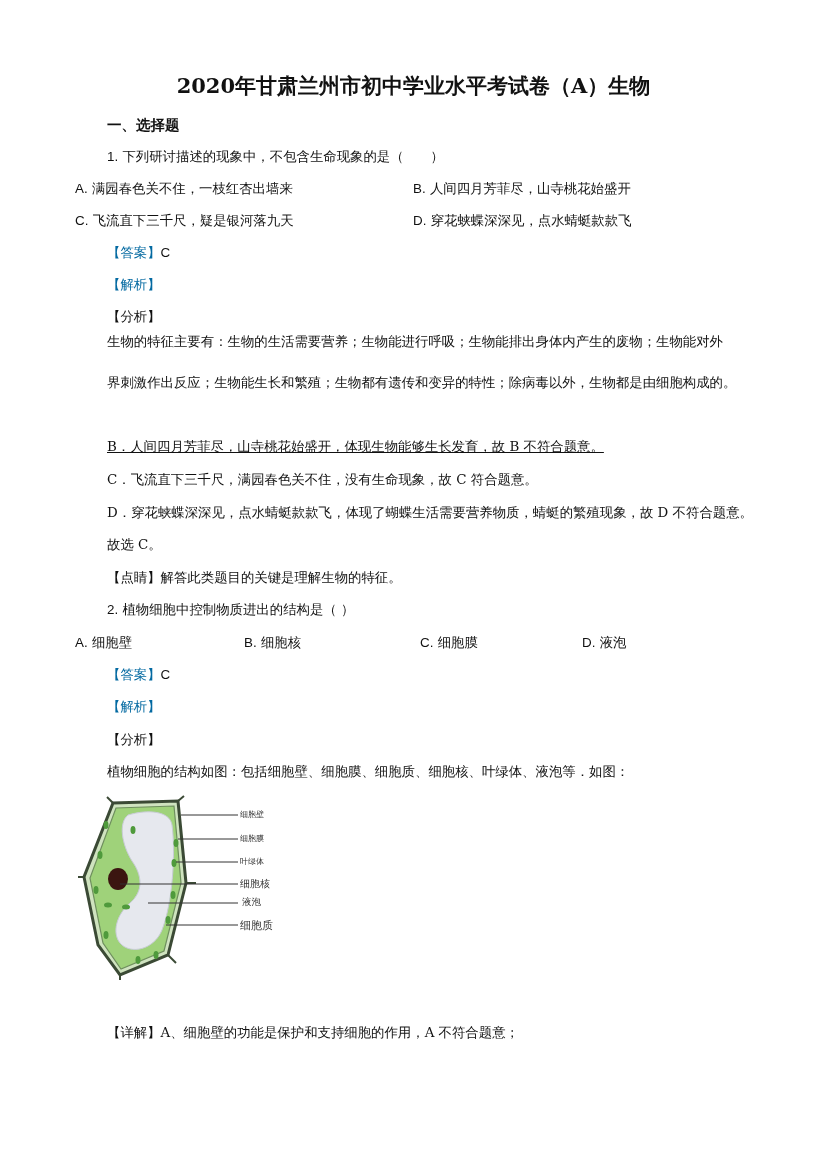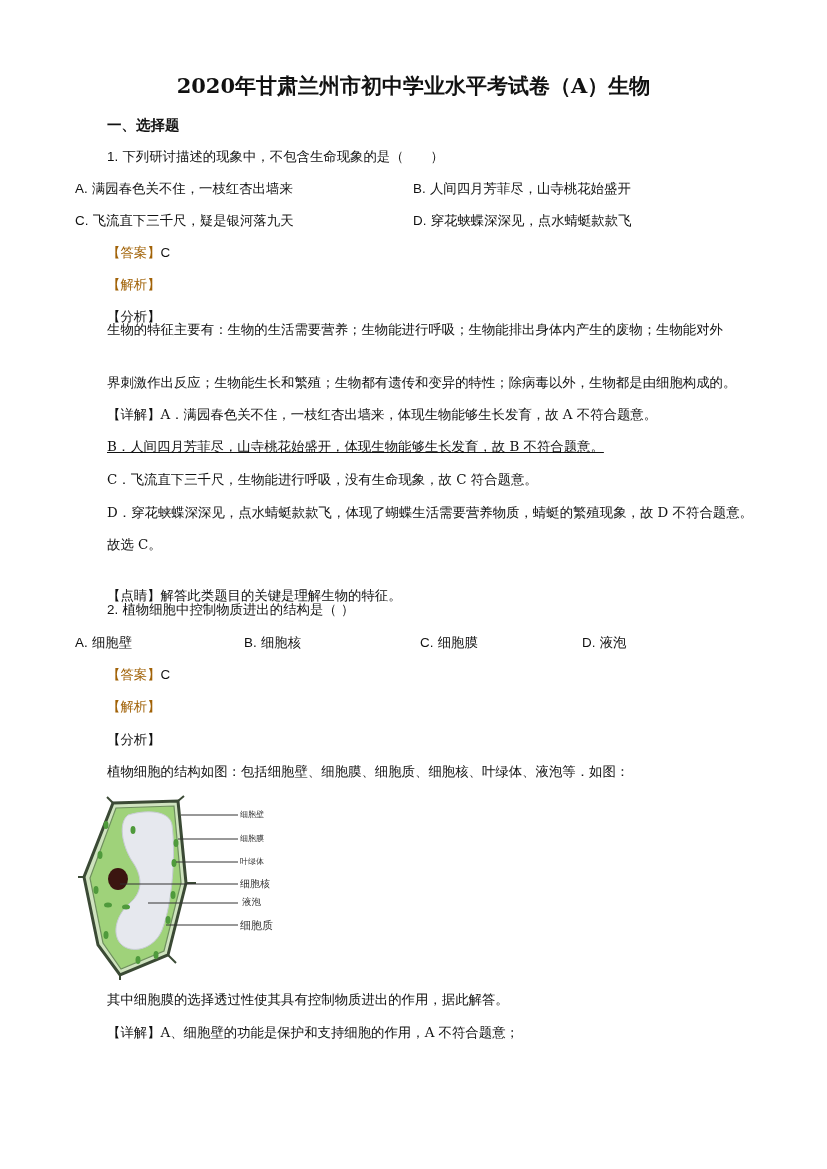--- a/index.html
+++ b/index.html
@@ -3,21 +3,21 @@
 <meta charset="utf-8">
 <style>
   html, body { margin: 0; padding: 0; background: #ffffff; }
   body { width: 827px; height: 1169px; position: relative; overflow: hidden;
          font-family: "DejaVu Serif", "Liberation Serif", serif; color: #111; }
   .page { position: absolute; left: 0; top: 0; width: 827px; height: 1102px; }
   .title { position: absolute; top: 72px; left: 0; width: 827px; text-align: center;
            font-size: 21px; font-weight: bold; letter-spacing: 0px; }
   .line { position: absolute; left: 75px; font-size: 13.4px; white-space: nowrap; line-height: 18px; margin-left: 32px; }
   .section { font-weight: bold; font-size: 14.5px; }
-  .blue { color: #a16207; }
+  .blue { color: #0369a1; }
   .latin { font-family: "Liberation Sans", "DejaVu Sans", sans-serif; }
   .opt { position: absolute; font-size: 13.4px; white-space: nowrap; line-height: 18px; }
   .figure { position: absolute; left: 78px; top: 795px; width: 230px; height: 185px; }
   .fig-label { position: absolute; font-family: "DejaVu Sans", sans-serif; color: #333; white-space: nowrap; }
 </style>
 </head>
 <body>
 
 <div class="page">
 
@@ -45,32 +45,29 @@
   <div class="opt" style="left:413px; top:212px;">
     <span class="latin">D.</span>
     <span>穿花蛱蝶深深见，点水蜻蜓款款飞</span>
   </div>
 
   <div class="line" style="top:244px;">
     <span class="blue">【答案】</span><span class="latin">C</span>
   </div>
   <div class="line blue" style="top:276px;">【解析】</div>
   <div class="line" style="top:308px;">【分析】</div>
-  <div class="line" style="top:321px;">生物的特征主要有：生物的生活需要营养；生物能进行呼吸；生物能排出身体内产生的废物；生物能对外</div>
+  <div class="line" style="top:333px;">生物的特征主要有：生物的生活需要营养；生物能进行呼吸；生物能排出身体内产生的废物；生物能对外</div>
   <div class="line" style="top:374px;">界刺激作出反应；生物能生长和繁殖；生物都有遗传和变异的特性；除病毒以外，生物都是由细胞构成的。</div>
 
-  <div class="line" style="top:406px;">
-    <span>【详解】</span><span>A．满园春色关不住，一枝红杏出墙来，体现生物能够生长发育，故 A 不符合题意。</span>
-  </div>
   <div class="line" style="top:438px;text-decoration:underline;">B．人间四月芳菲尽，山寺桃花始盛开，体现生物能够生长发育，故 B 不符合题意。</div>
-  <div class="line" style="top:471px;">C．飞流直下三千尺，生物能进行呼吸，没有生命现象，故 C 符合题意。</div>
+  <div class="line" style="top:471px;">C．飞流直下三千尺，满园春色关不住，没有生命现象，故 C 符合题意。</div>
   <div class="line" style="top:504px;">D．穿花蛱蝶深深见，点水蜻蜓款款飞，体现了蝴蝶生活需要营养物质，蜻蜓的繁殖现象，故 D 不符合题意。</div>
   <div class="line" style="top:536px;">故选 C。</div>
 
-  <div class="line" style="top:587px;text-align:center;">
+  <div class="line" style="top:569px;text-align:center;">
     <span>【点睛】</span><span>解答此类题目的关键是理解生物的特征。</span>
   </div>
 
   <div class="line" style="top:601px;">
     <span class="latin">2.</span>
     <span>植物细胞中控制物质进出的结构是（ ）</span>
   </div>
 
   <div class="opt" style="left:75px; top:634px;">
     <span class="latin">A.</span>
@@ -139,18 +136,17 @@
       </g>
     </svg>
     <span class="fig-label" style="left:162px; top:14px; font-size:8px;">细胞壁</span>
     <span class="fig-label" style="left:162px; top:38px; font-size:8px;">细胞膜</span>
     <span class="fig-label" style="left:162px; top:61px; font-size:8px;">叶绿体</span>
     <span class="fig-label" style="left:162px; top:82px; font-size:10px;">细胞核</span>
     <span class="fig-label" style="left:164px; top:101px; font-size:9.5px;">液泡</span>
     <span class="fig-label" style="left:162px; top:123px; font-size:11px;text-align:center;">细胞质</span>
   </div>
 
-  <div class="line" style="top:991px;">其中细胞膜的选择透过性使其具有控制物质进出的作用，据此解答。</div>
   <div class="line" style="top:1024px;">
     <span>【详解】</span><span>A、细胞壁的功能是保护和支持细胞的作用，A 不符合题意；</span>
   </div>
 
 </div>
 
 </body></html>

